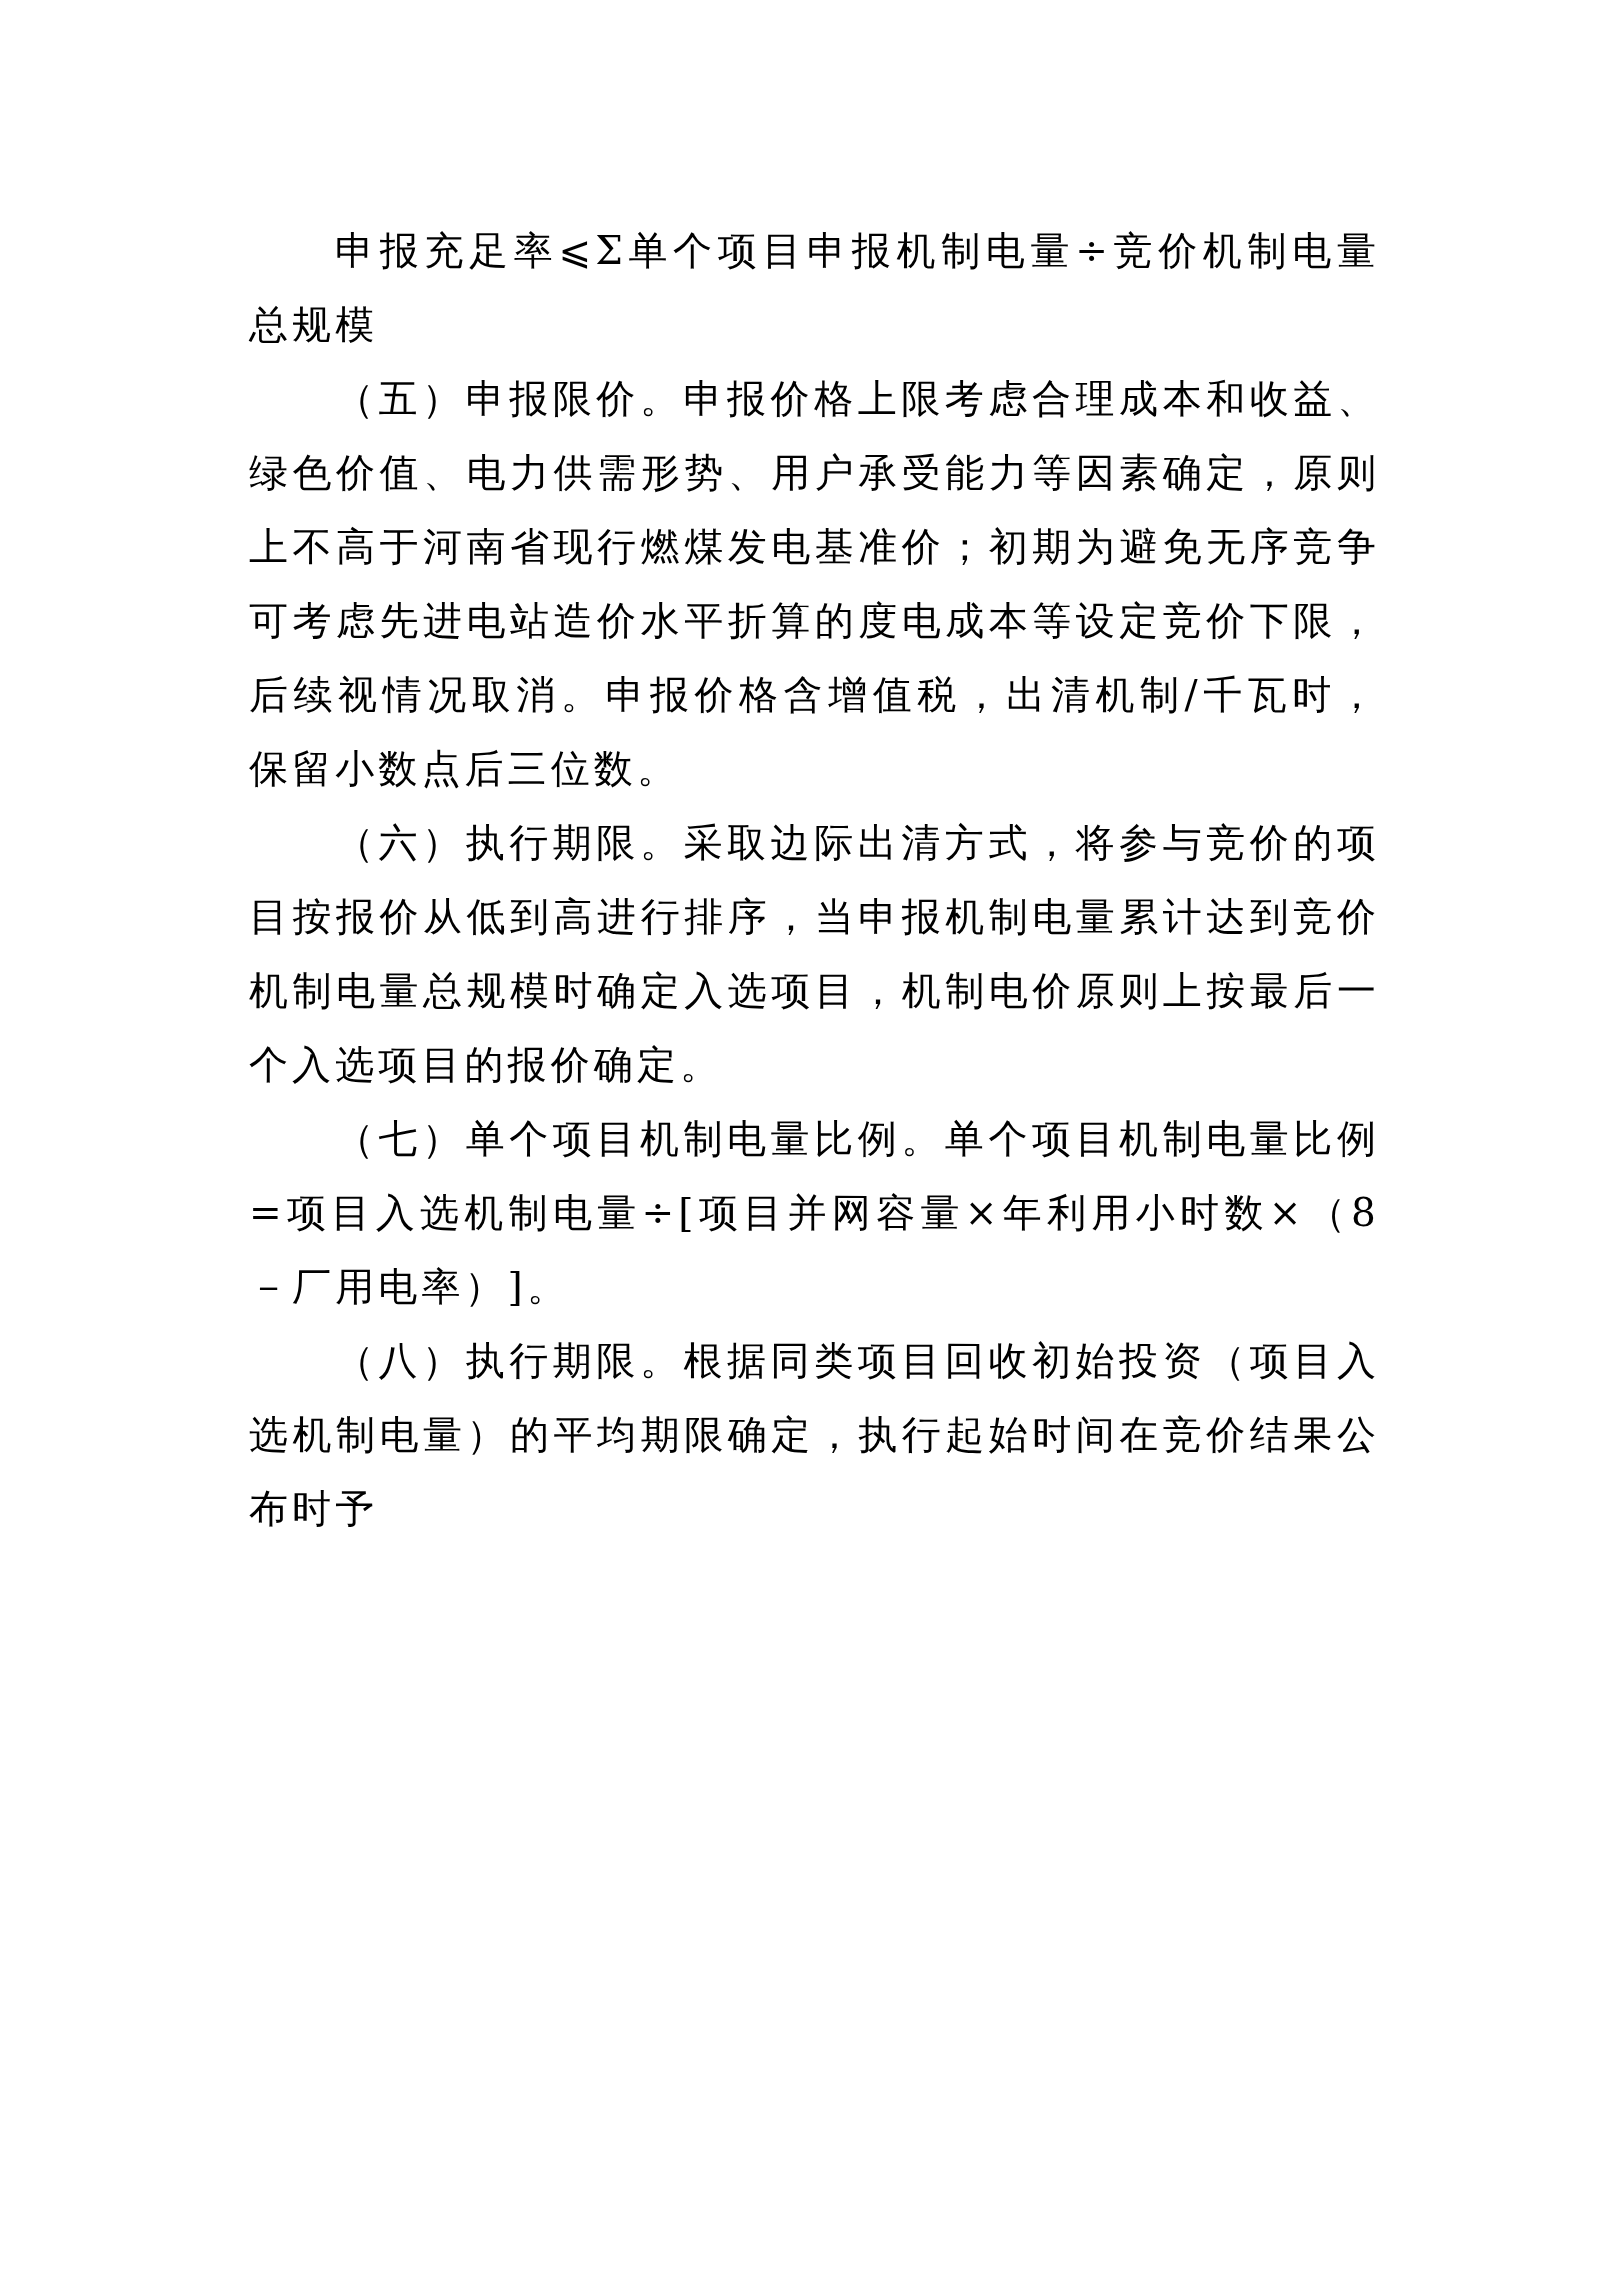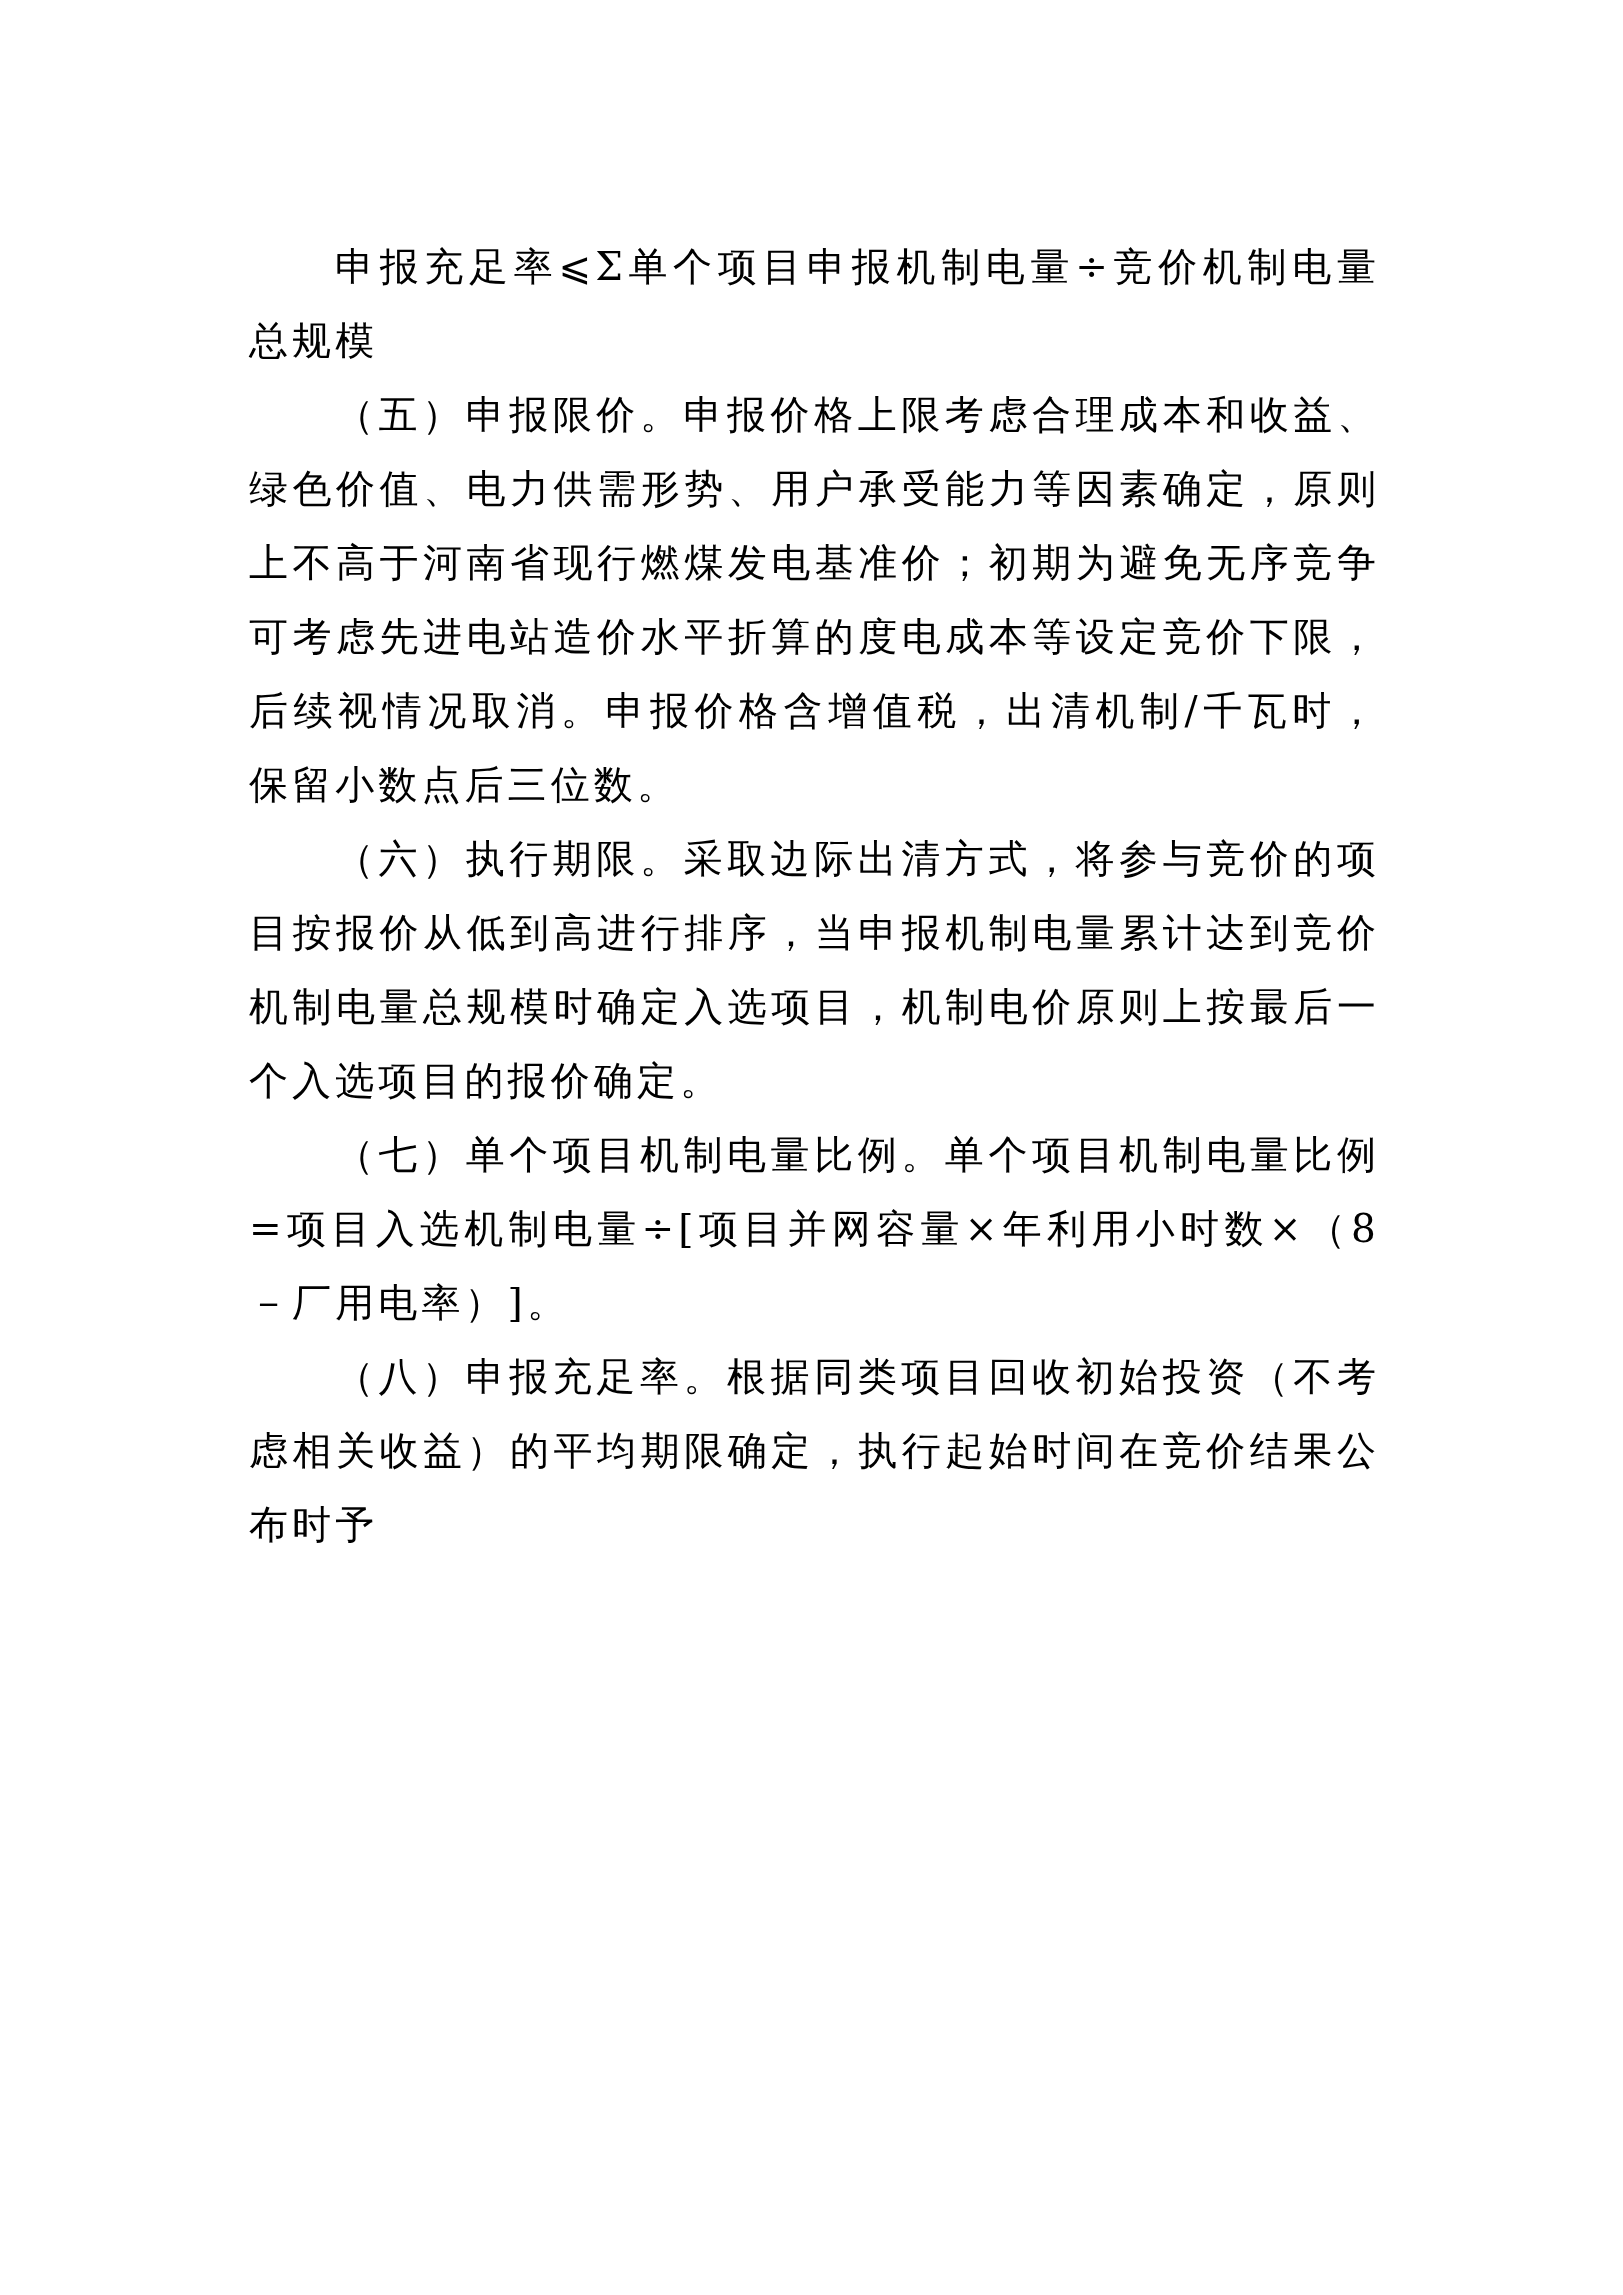--- a/index.html
+++ b/index.html
@@ -9,21 +9,21 @@
     }
     body {
       width: 1623px;
       height: 2295px;
       position: relative;
       overflow: hidden;
     }
     .page {
       position: absolute;
       left: 249px;
-      top: 230px;
+      top: 214px;
       width: 1131px;
       color: #000000;
       font-family: "DejaVu Serif", "Liberation Serif", serif;
       font-size: 39px;
       line-height: 74px;
       letter-spacing: 4.1px;
       text-align: justify;
       text-justify: inter-character;
     }
     .para {
@@ -33,15 +33,15 @@
     }
   </style>
 </head>
 <body>
 
 <div class="page">
   <p class="para">申报充足率⩽Σ单个项目申报机制电量÷竞价机制电量总规模</p>
   <p class="para">（五）申报限价。申报价格上限考虑合理成本和收益、绿色价值、电力供需形势、用户承受能力等因素确定，原则上不高于河南省现行燃煤发电基准价；初期为避免无序竞争可考虑先进电站造价水平折算的度电成本等设定竞价下限，后续视情况取消。申报价格含增值税，出清机制/千瓦时，保留小数点后三位数。</p>
   <p class="para">（六）执行期限。采取边际出清方式，将参与竞价的项目按报价从低到高进行排序，当申报机制电量累计达到竞价机制电量总规模时确定入选项目，机制电价原则上按最后一个入选项目的报价确定。</p>
   <p class="para">（七）单个项目机制电量比例。单个项目机制电量比例=项目入选机制电量÷[项目并网容量×年利用小时数×（8－厂用电率）]。</p>
-  <p class="para">（八）申报充足率。根据同类项目回收初始投资（不考虑相关收益）的平均期限确定，执行起始时间在竞价结果公布时予</p>
+  <p class="para">（八）执行期限。根据同类项目回收初始投资（项目入选机制电量）的平均期限确定，执行起始时间在竞价结果公布时予</p>
 </div>
 
 
 </body></html>

